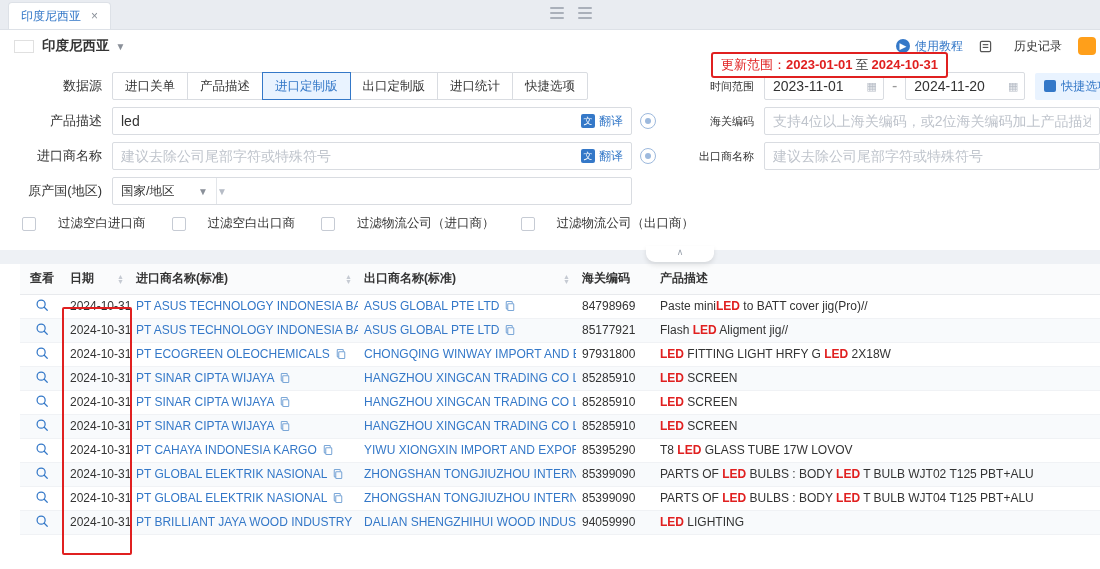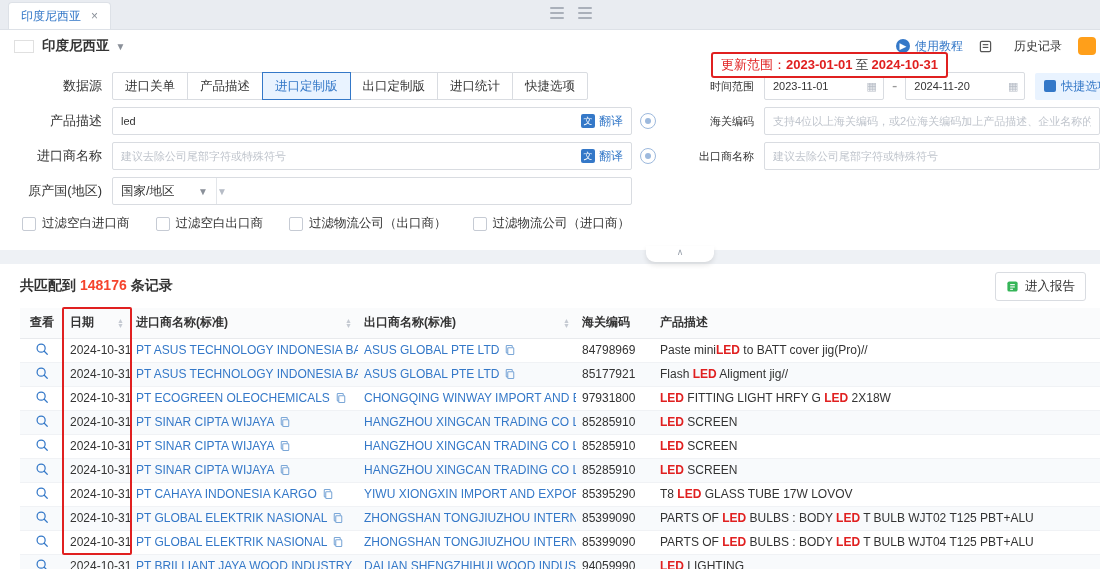--- a/index.html
+++ b/index.html
@@ -47,42 +47,42 @@
   .flabel-r { width:72px; text-align:right; font-size:11px; flex:none; margin-right:10px; }
   .src-group { display:flex; }
   .src-btn { height:28px; padding:0 12px; background:#fff; border:1px solid #d9dce1;
     font-size:12.5px; color:#333; margin-right:-1px; cursor:pointer; font-family:inherit; }
   .src-btn:first-child { border-radius:2px 0 0 2px; }
   .src-btn:last-child { border-radius:0 2px 2px 0; }
   .src-btn.active { background:#e9f3ff; border-color:#3478c8; color:#3478c8; position:relative; z-index:1; }
   .input-wrap { display:flex; align-items:center; border:1px solid #d9dce1; border-radius:2px;
     height:28px; background:#fff; min-width:0; }
   .input-wrap input { border:none; outline:none; flex:1; min-width:0; padding:0 8px;
-    font-size:11px; color:#333; font-family:inherit; background:transparent; }
+    font-size:14px; color:#333; font-family:inherit; background:transparent; }
   input::placeholder { color:#bfc4cc; }
   .w520 { width:520px; flex:none; }
   .grow { flex:1; margin-right:-14px; }
   .translate { display:flex; align-items:center; gap:4px; color:#3478c8; font-size:12px;
     padding-right:8px; flex:none; cursor:pointer; }
   .trans-ico { width:14px; height:14px; background:#3478c8; color:#fff; font-size:9px;
     display:flex; align-items:center; justify-content:center; border-radius:2px; }
   .circle-ico { width:16px; height:16px; border:1px solid #9db9dd; border-radius:50%;
     margin-left:8px; position:relative; flex:none; cursor:pointer; }
   .circle-ico::after { content:''; position:absolute; inset:4px; border-radius:50%; background:#9db9dd; }
   .date-input { width:120px; flex:none; }
   .cal-ico { color:#b6bcc6; font-size:11px; padding-right:6px; }
   .dash { margin:0 8px; color:#999; }
   .quick { display:flex; align-items:center; gap:5px; color:#3478c8; font-size:12px;
     margin-left:10px; background:#e9f3ff; padding:5px 9px; border-radius:2px; white-space:nowrap; cursor:pointer; }
   .quick-ico { width:12px; height:12px; background:#3478c8; border-radius:2px; }
   .origin-select { width:104px; flex:none; border-right:1px solid #e3e6ea; display:flex;
     align-items:center; justify-content:space-between; padding:0 8px; font-size:12.5px; height:100%; cursor:pointer; }
   .end-caret { color:#b6bcc6; font-size:10px; padding-right:8px; }
   .cb-row { display:flex; gap:26px; margin-top:10px; padding-left:8px; font-size:12.5px; }
-  .cb { display:flex; align-items:center; gap:6px; cursor:pointer; }
+  .cb { display:flex; align-items:center; gap:22px; cursor:pointer; }
   .cb-box { width:14px; height:14px; border:1px solid #c6cbd4; border-radius:2px; background:#fff; flex:none; }
   .collapse-tab { position:absolute; bottom:-12px; left:646px; width:68px; height:16px;
     background:#fff; border-radius:0 0 9px 9px; box-shadow:0 3px 5px rgba(0,0,0,.10);
     text-align:center; color:#98a0ab; font-size:9px; line-height:13px; z-index:3; cursor:pointer; }
   
   .results { background:#fff; margin-top:14px; position:relative; height:330px; }
   .res-head { height:44px; display:flex; align-items:center; padding:0 14px 0 20px; }
   .summary { font-size:14px; font-weight:bold; }
   .count { color:#f5432c; font-weight:bold; margin:0 4px; }
   .report-btn { margin-left:auto; display:flex; align-items:center; gap:6px;
@@ -242,46 +242,32 @@
       <span class="cb">
         <span class="cb-box"></span>
         <span>过滤空白进口商</span>
       </span>
       <span class="cb">
         <span class="cb-box"></span>
         <span>过滤空白出口商</span>
       </span>
       <span class="cb">
         <span class="cb-box"></span>
-        <span>过滤物流公司（出口商）</span>
+        <span>过滤物流公司（进口商）</span>
       </span>
       <span class="cb">
         <span class="cb-box"></span>
-        <span>过滤物流公司（进口商）</span>
+        <span>过滤物流公司（出口商）</span>
       </span>
     </div>
 
   <div class="collapse-tab">∧</div>
 </div>
 
 <div class="results">
-  <div class="res-head">
-    <span class="summary">
-      <span>共匹配到</span><span class="count">148176</span><span>条记录</span>
-    </span>
-    <button class="report-btn">
-      <svg width="13" height="13" viewBox="0 0 14 14">
-          <rect x="1.5" y="1.5" width="11" height="11" rx="2" fill="#35b558"></rect>
-          <line x1="4.5" y1="5" x2="9.5" y2="5" stroke="#fff" stroke-width="1.2"></line>
-          <line x1="4.5" y1="7.5" x2="9.5" y2="7.5" stroke="#fff" stroke-width="1.2"></line>
-          <line x1="4.5" y1="10" x2="7.5" y2="10" stroke="#fff" stroke-width="1.2"></line>
-        </svg>
-      <span>进入报告</span>
-    </button>
-  </div>
 
   <table>
     <colgroup>
       <col style="width:44px">
         <col style="width:66px">
         <col style="width:228px">
       <col style="width:218px">
         <col style="width:78px">
         <col>
     </colgroup>

